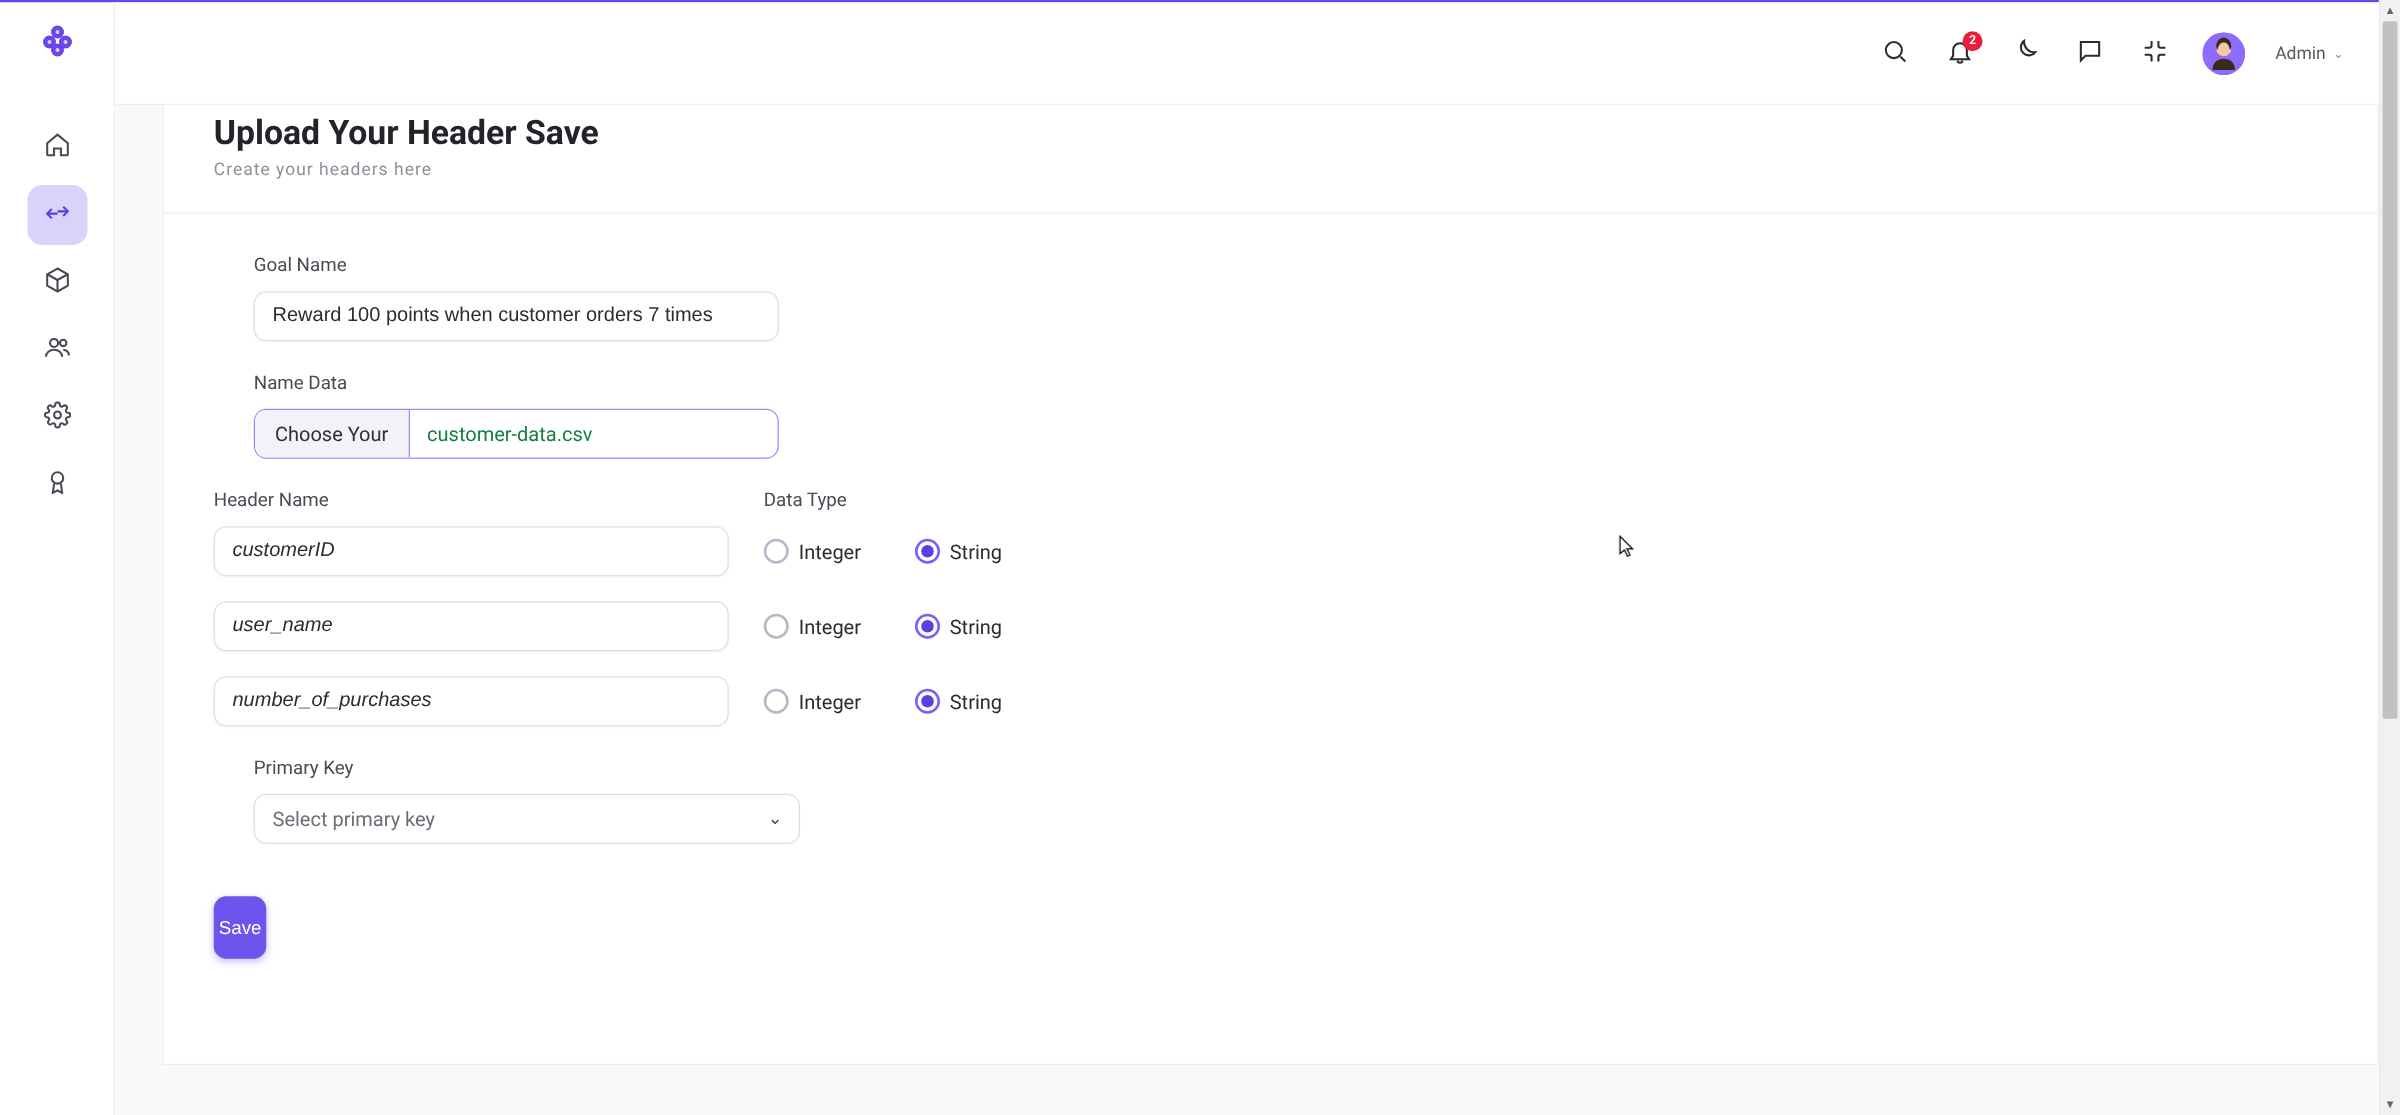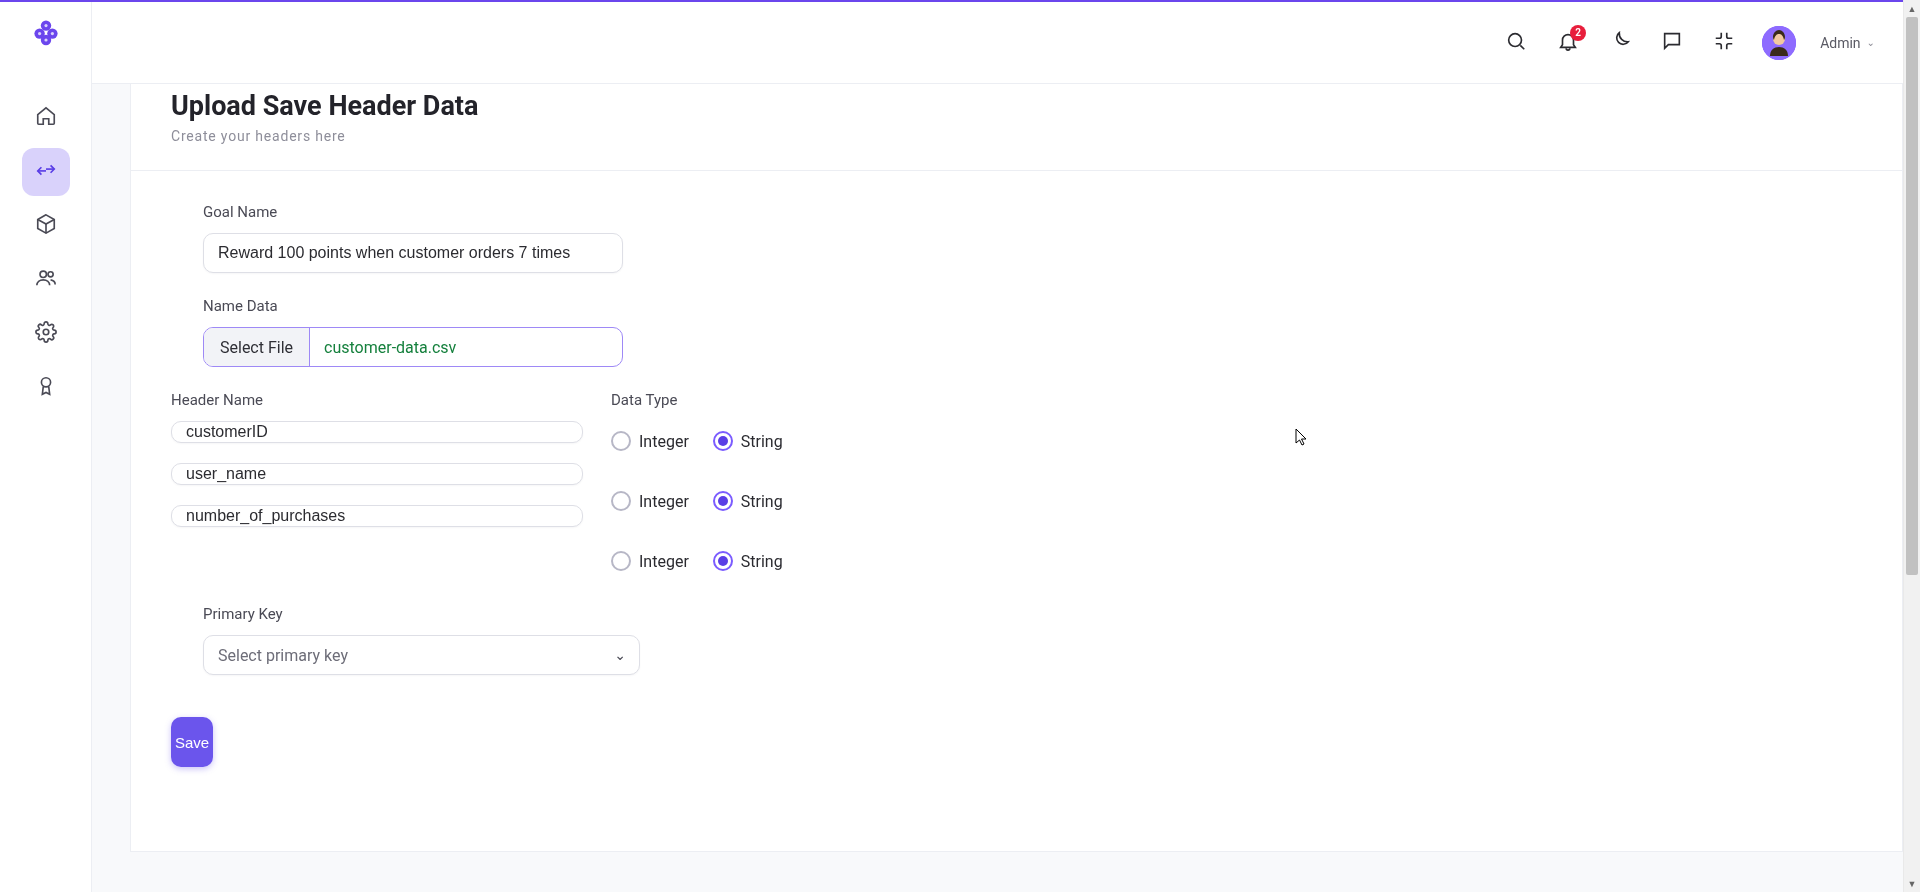--- a/index.html
+++ b/index.html
@@ -183,30 +183,31 @@
     font-size: 16px; color: #15803d;
   }
 
   .headers-grid {
     display: flex; gap: 28px; align-items: flex-start;
   }
   .col-name { width: 412px; }
   .col-type { flex: 1; }
 
   .row-input {
-    width: 412px; height: 22px;
+    width: 412px; height: 40px;
     border: 1px solid #dedfe6; border-radius: 10px;
     padding: 0 14px; font-size: 16px; color: #2b2b30; background: #fff;
     box-shadow: 0 1px 2px rgba(20,20,40,0.04);
     margin-bottom: 20px;
     outline: none;
+    font-style: italic;
   }
   .type-row {
     height: 40px; margin-bottom: 20px;
-    display: flex; align-items: center; gap: 24px;
+    display: flex; align-items: center; gap: 43px;
     font-size: 16px; color: #2b2b30;
   }
   .radio {
     width: 20px; height: 20px; border-radius: 50%;
     border: 2px solid #7b5cff;
     display: inline-flex; align-items: center; justify-content: center;
     margin-right: 8px;
     vertical-align: middle;
     cursor: pointer;
     flex-shrink: 0;
@@ -380,34 +381,34 @@
       </div>
       <div class="user-chip">
         <span>Admin</span>
         <span class="chev">⌄</span>
       </div>
     </header>
 
     <div class="content-wrap">
       <div class="panel">
         <div class="panel-header">
-          <h1 class="panel-title">Upload Save Header Data</h1>
+          <h1 class="panel-title">Upload Your Header Save</h1>
           <p class="panel-sub">Create your headers here</p>
         </div>
 
         <div class="form">
           <div class="field">
             <label class="label">Goal Name</label>
             <input class="text-input goal-name-input" type="text" value="Reward 100 points when customer orders 7 times" style="">
           </div>
 
           <div class="field">
             <label class="label">Name Data</label>
             <div class="file-input">
-              <div class="file-btn">Select File</div>
+              <div class="file-btn">Choose Your</div>
               <div class="file-name">customer-data.csv</div>
             </div>
           </div>
 
           <div class="headers-grid">
             <div class="col-name">
               <label class="label">Header Name</label>
               <input class="row-input" type="text" value="customerID" style="">
               <input class="row-input" type="text" value="user_name" style="">
               <input class="row-input" type="text" value="number_of_purchases" style="">

